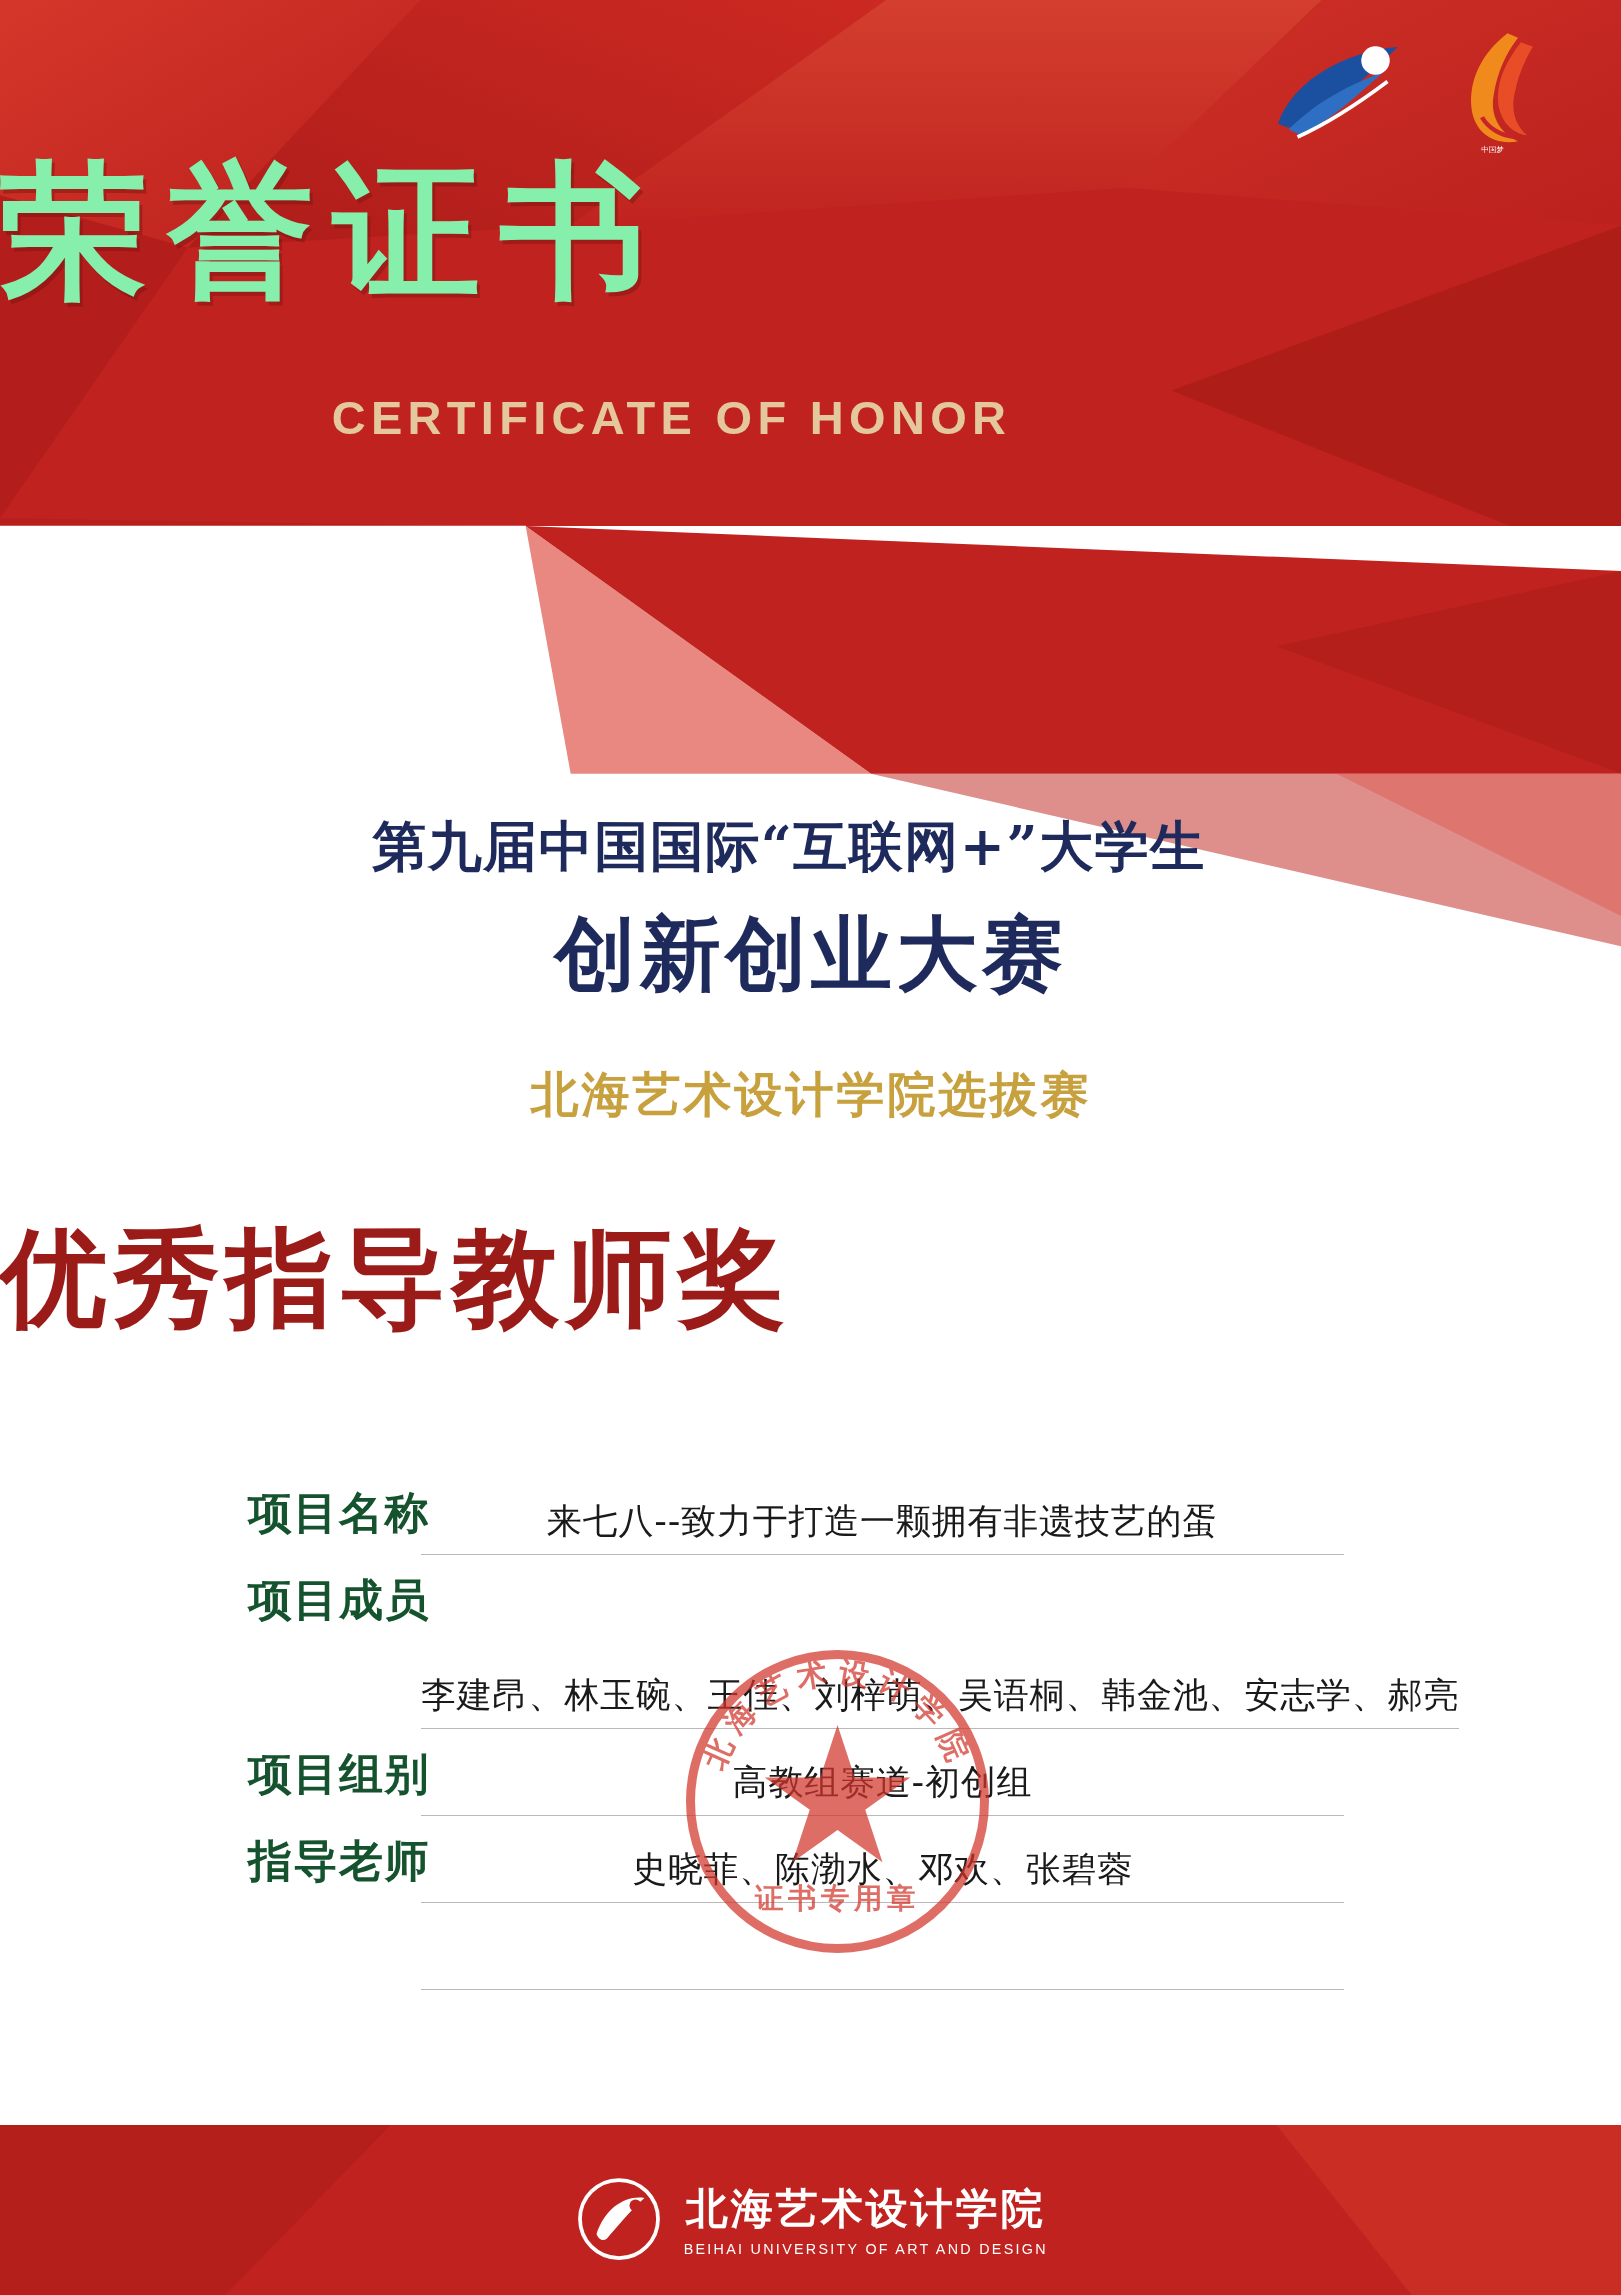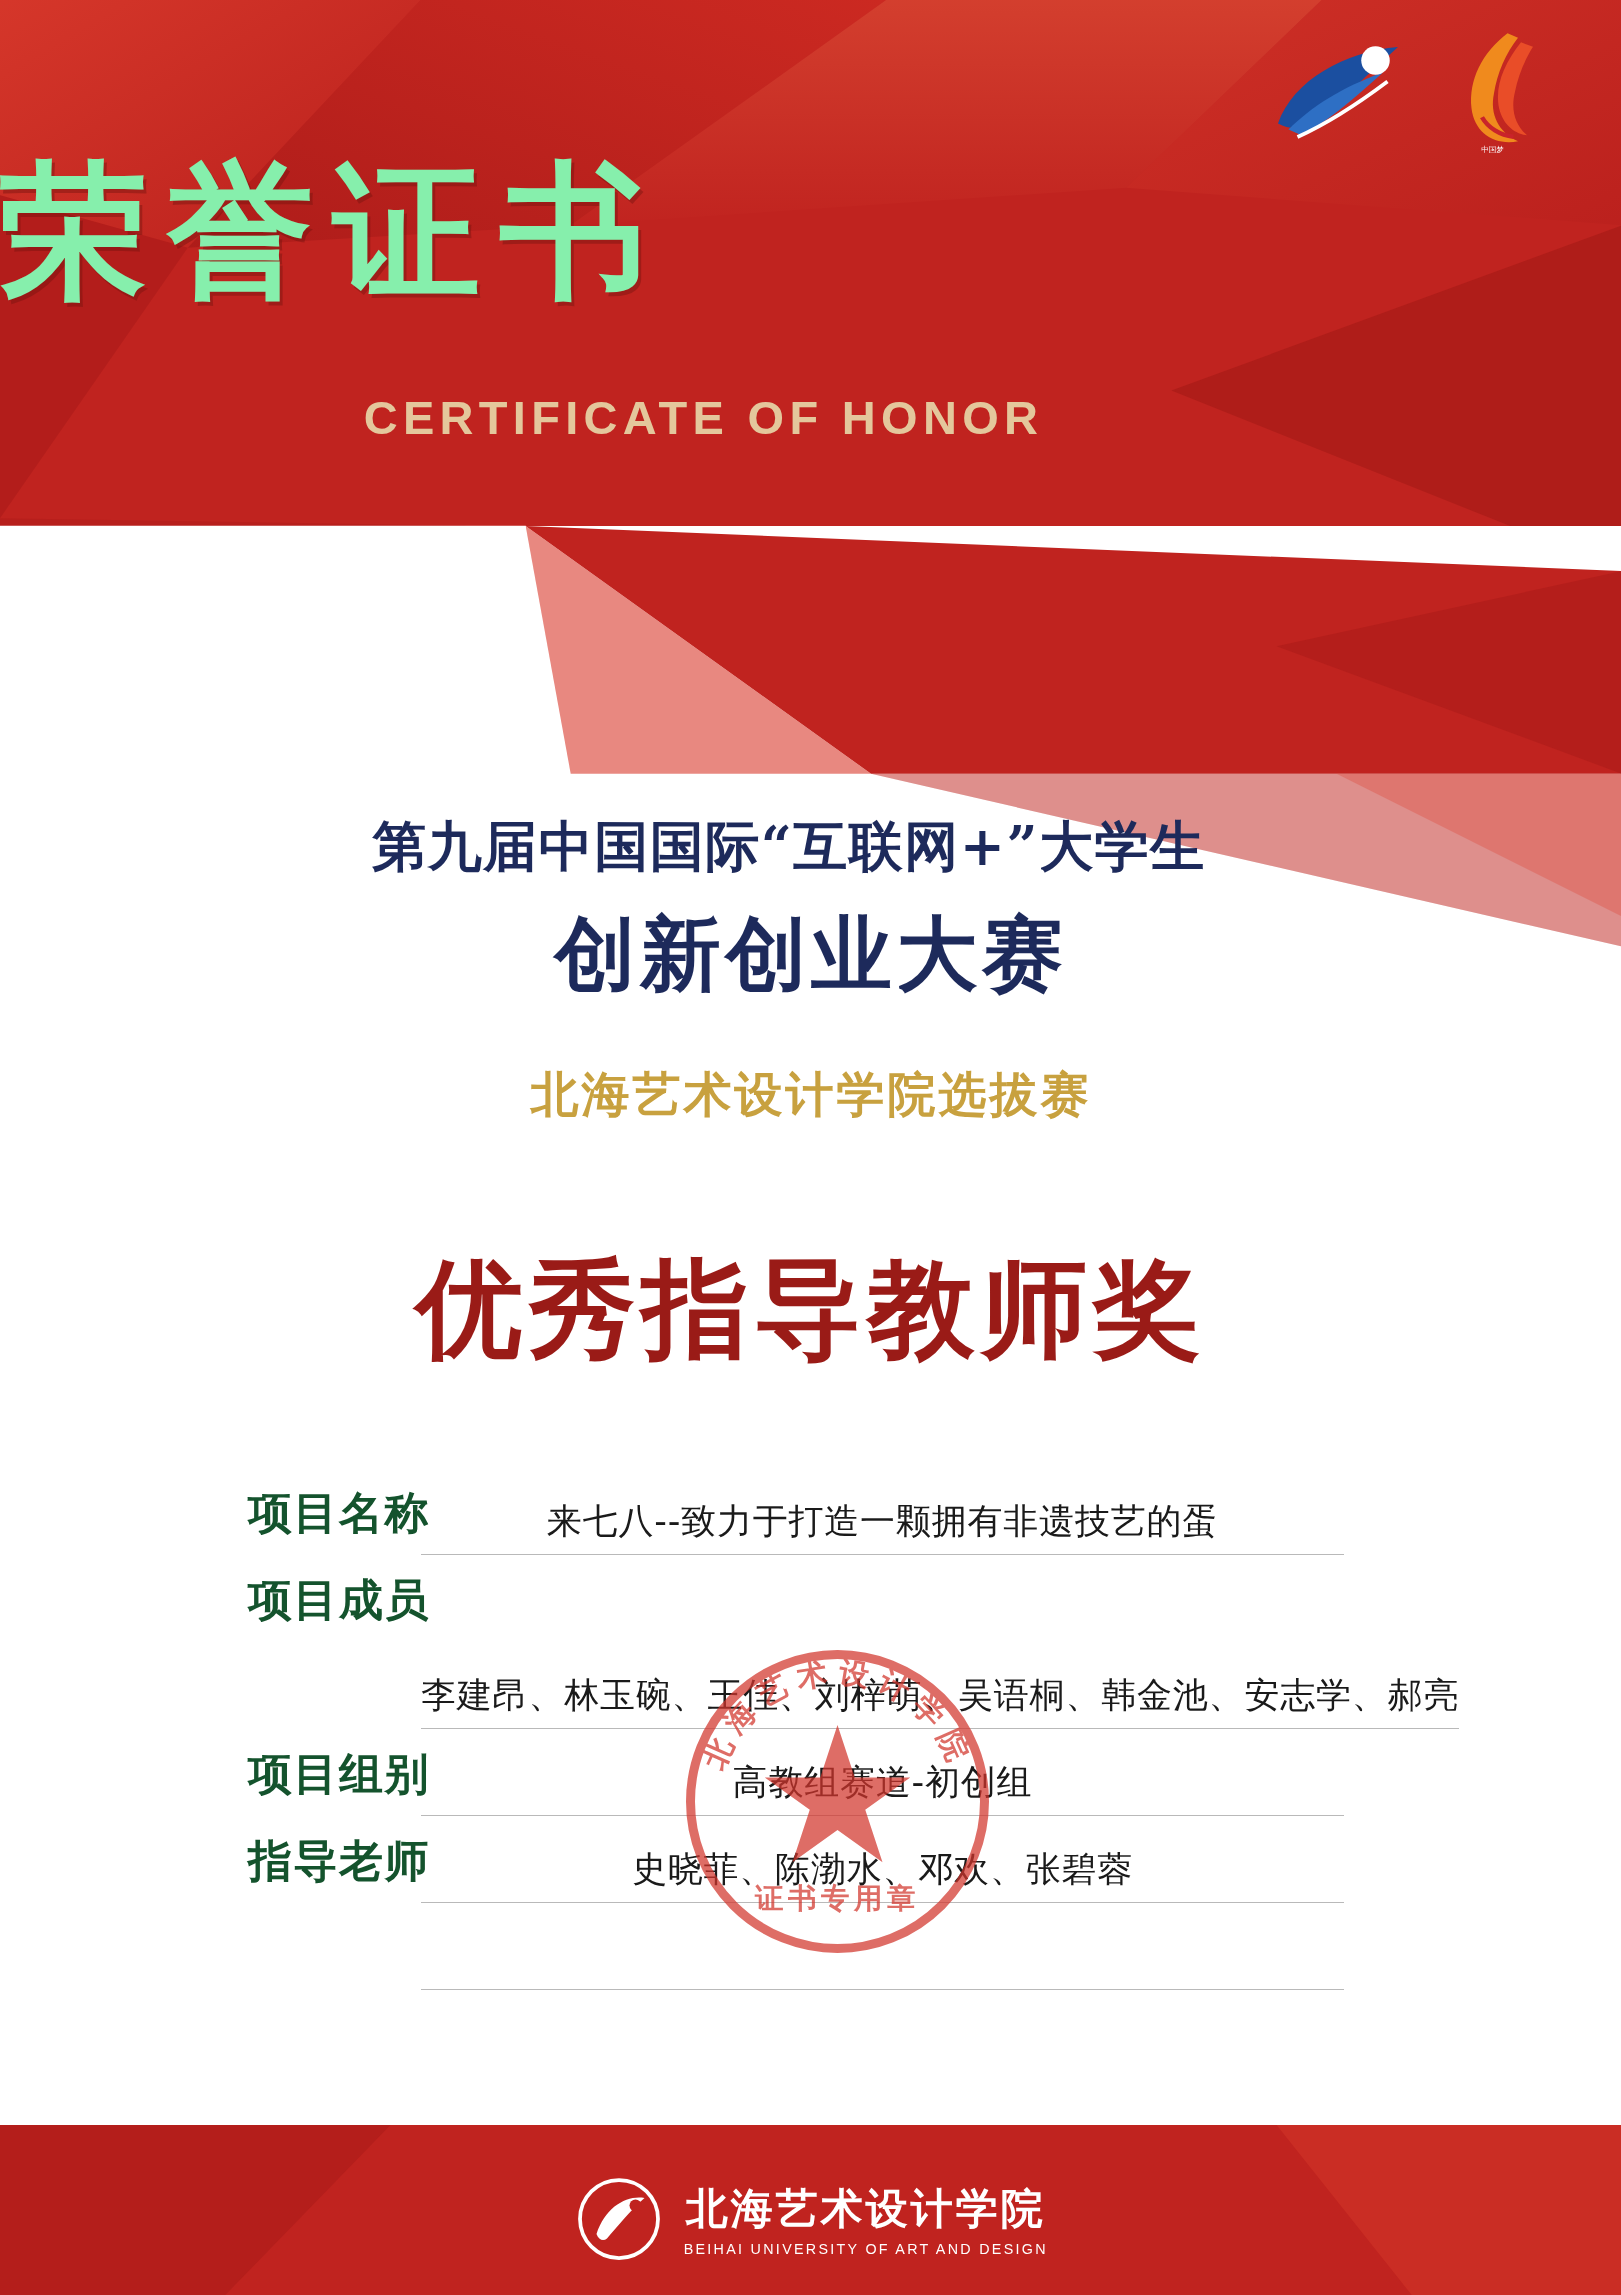--- a/index.html
+++ b/index.html
@@ -87,21 +87,20 @@
     position: absolute;
     left: 0; top: 390px;
     width: 1343px;
     text-align: center;
     font-family: "Liberation Sans", sans-serif;
     font-weight: bold;
     font-size: 47px;
     letter-spacing: 5.3px;
     color: #e4c79c;
     white-space: nowrap;
-    margin-left: 32px;
   }
 
   
   .line1 {
     position: absolute;
     left: 0; top: 811px;
     width: 1578px;
     text-align: center;
     font-family: "DejaVu Serif", serif;
     font-weight: bold;
@@ -129,23 +128,22 @@
     text-align: center;
     font-family: "DejaVu Serif", serif;
     font-weight: bold;
     font-size: 48px;
     letter-spacing: 3px;
     color: #c8a13f;
     white-space: nowrap;
   }
   .award {
     position: absolute;
-    left: 0; top: 1238px;
-    width: 1622px;
-    text-align: center;
+    left: 0; top: 1207px;
+    width: 1622px;
     font-family: "DejaVu Serif", serif;
     font-weight: bold;
     font-size: 107px;
     letter-spacing: 6px;
     color: #9a1b17;
     white-space: nowrap;
   }
 
   
   .fields {

